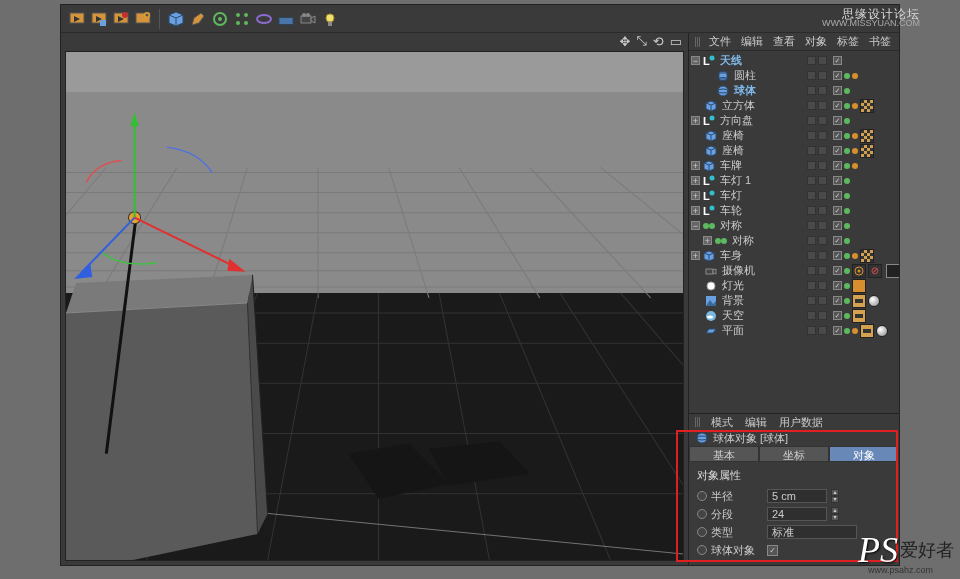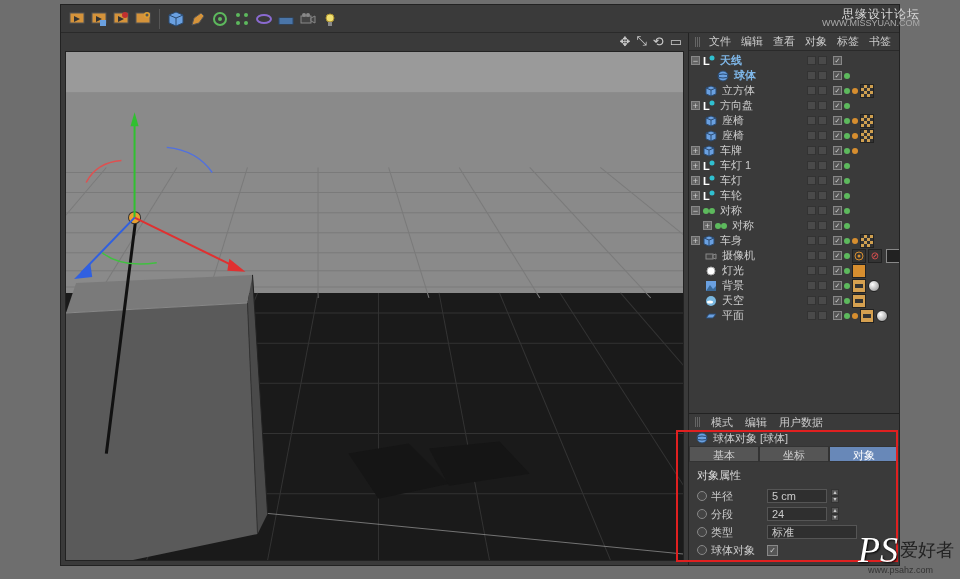--- a/index.html
+++ b/index.html
@@ -257,20 +257,43 @@
                 </svg>
               </span>
               <span class="nm sel">天线</span>
             </div>
             <div class="trow">
               <span class="togpair">
                 <span class="gbox"></span>
                 <span class="gbox"></span>
               </span>
               <span class="chk" style="width:9px;height:9px;font-size:7px;">✓</span>
+            </div>
+          </div>
+          <div class="tree-grid">
+            <div class="trow">
+              <span class="sp" style="width:12px"></span>
+              <span class="sp" style="width:11px"></span>
+              <span class="ticon">
+                <svg width="14" height="14" viewBox="0 0 14 14">
+                  <ellipse cx="7" cy="4" rx="4" ry="1.5" fill="#6aa0e0" stroke="#2a4a70"></ellipse>
+                  <rect x="3" y="4" width="8" height="6" fill="#6aa0e0" stroke="#2a4a70"></rect>
+                  <ellipse cx="7" cy="10" rx="4" ry="1.5" fill="#4a7ab0" stroke="#2a4a70"></ellipse>
+                </svg>
+              </span>
+              <span class="nm">圆柱</span>
+            </div>
+            <div class="trow">
+              <span class="togpair">
+                <span class="gbox"></span>
+                <span class="gbox"></span>
+              </span>
+              <span class="chk" style="width:9px;height:9px;font-size:7px;">✓</span>
+              <span class="gdot" style="background:#5db95d"></span>
+              <span class="gdot" style="background:#d78e2f"></span>
             </div>
           </div>
           <div class="tree-grid">
             <div class="trow">
               <span class="sp" style="width:12px"></span>
               <span class="sp" style="width:11px"></span>
               <span class="ticon">
                 <svg width="14" height="14" viewBox="0 0 14 14">
                   <circle cx="7" cy="7" r="5" fill="#6aa0e0" stroke="#2a4a70"></circle>
                   <ellipse cx="7" cy="7" rx="5" ry="2" fill="none" stroke="#2a4a70"></ellipse>

